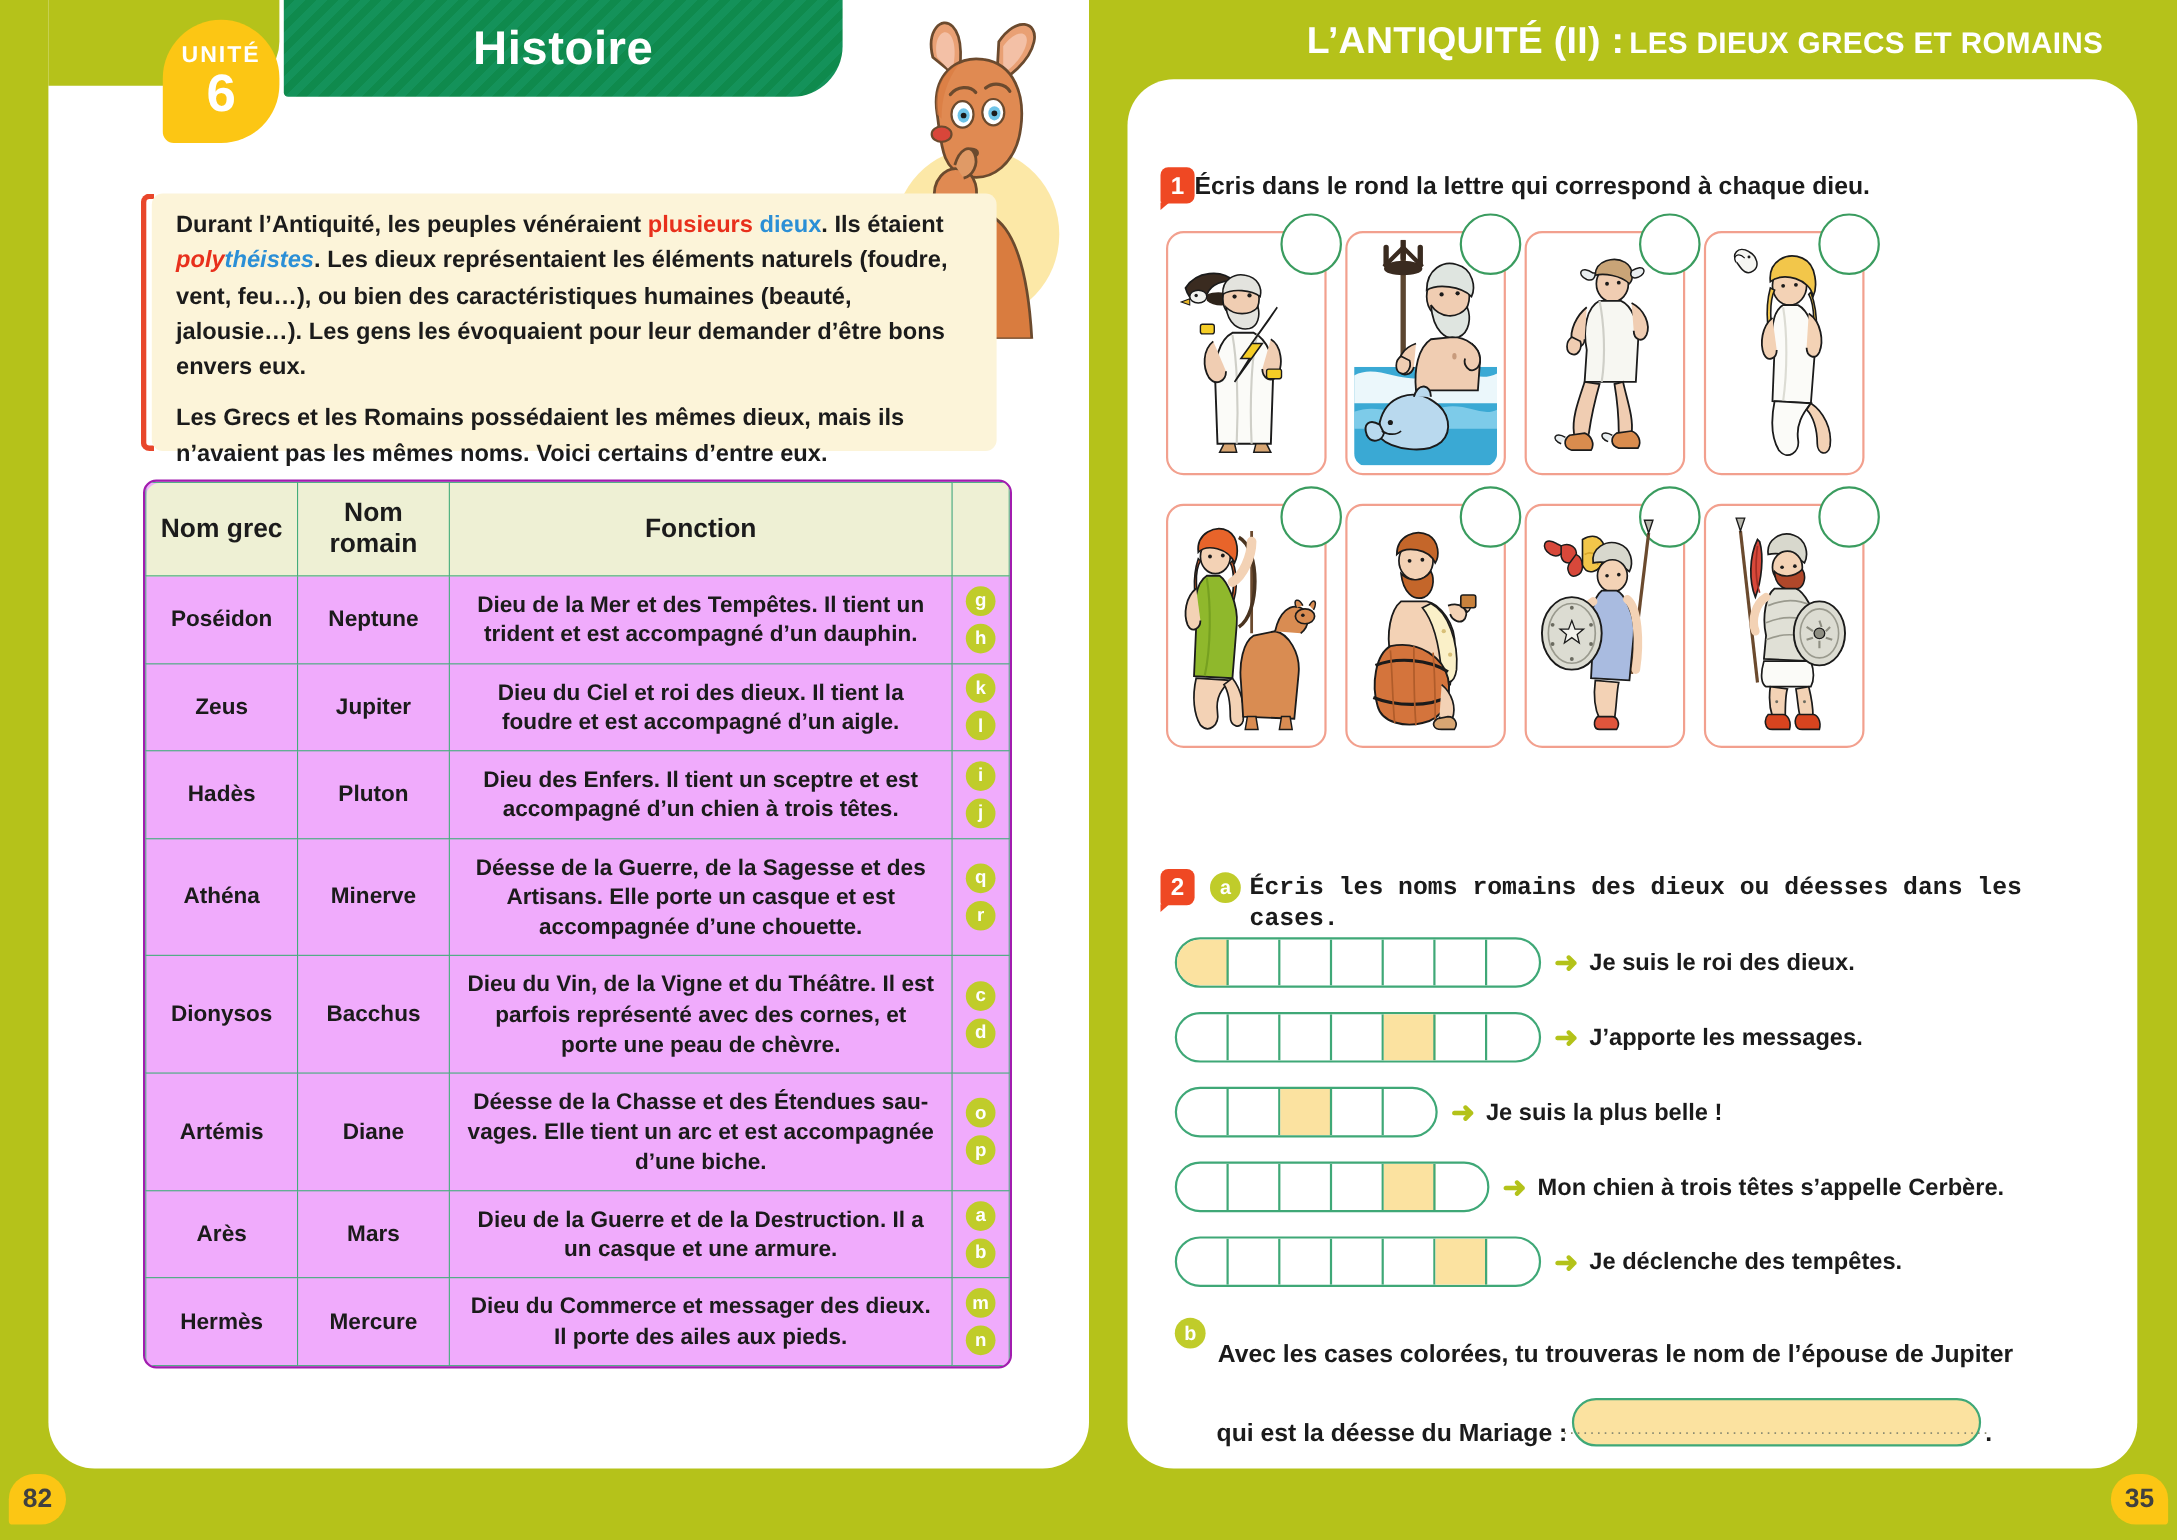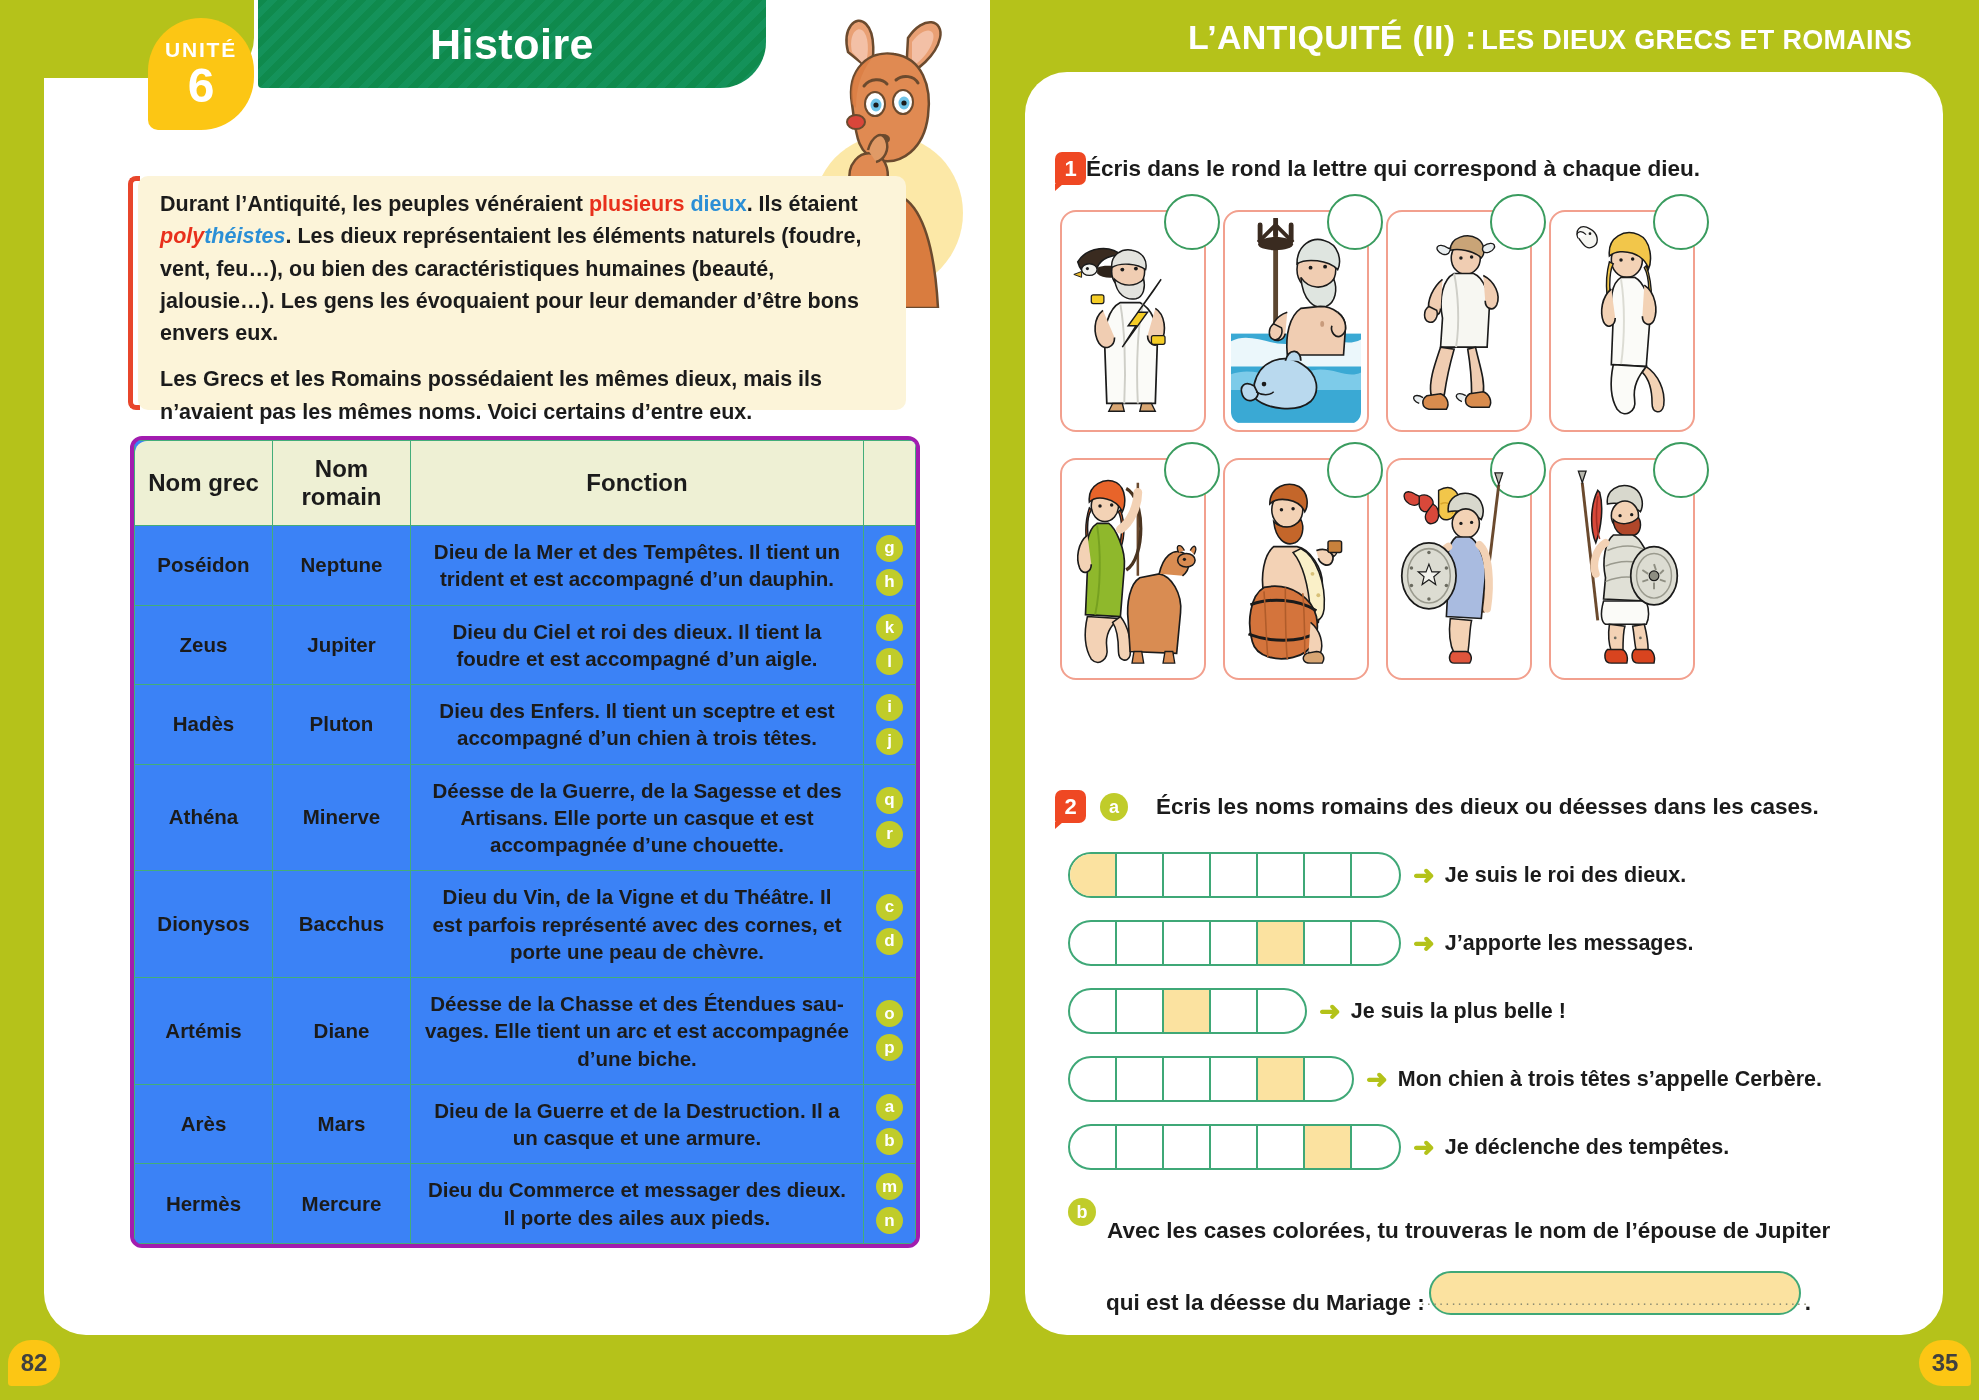--- a/index.html
+++ b/index.html
@@ -95,24 +95,24 @@
   .hl-red  { color: #e8301c; font-weight: 700; }
   .hl-blue { color: #2b8fd6; font-weight: 700; }
   .hl-red-i  { color: #e8301c; font-weight: 700; font-style: italic; }
   .hl-blue-i { color: #2b8fd6; font-weight: 700; font-style: italic; }
 
   
   .gods-table {
     position: absolute; left: 130px; top: 436px;
     width: 790px;
     border-collapse: collapse;
-    border: 4px solid #a21caf;
+    border: 2px solid #a21caf;
     border-radius: 12px;
     overflow: hidden;
-    background: #3b82f6;
+    background: #f0abfc;
   }
   .gods-table table { width: 100%; border-collapse: collapse; }
   .gods-table th, .gods-table td {
     border: 1.5px solid #43ad7a;
     text-align: center; vertical-align: middle;
     color: #1b1b1b;
   }
   .gods-table thead th {
     background: #eef0d4;
     font-size: 24px; font-weight: 700; padding: 14px 4px;
@@ -632,21 +632,21 @@
         </svg>
       </div>
     </div>
 
   </div>
 </div>
 
 <div class="ex-row" style="left:1055px; top:790px; width:840px;">
   <div class="num-badge">2</div>
   <div class="sub-badge" style="margin-left:14px; margin-top:3px;">a</div>
-  <div class="ex-instruction" style="margin-left:28px; padding-top:3px;">Écris les noms romains des dieux ou déesses dans les cases.</div>
+  <div class="ex-instruction" style="margin-left:8px; padding-top:3px;font-family:Liberation Mono, monospace;">Écris les noms romains des dieux ou déesses dans les cases.</div>
 </div>
 
 <div class="wordgrids" id="wordgrids">
     <div class="wg-line">
       <div class="wg-strip">
         <div class="wg-cell filled"></div>
         <div class="wg-cell"></div>
         <div class="wg-cell"></div>
         <div class="wg-cell"></div>
         <div class="wg-cell"></div>

